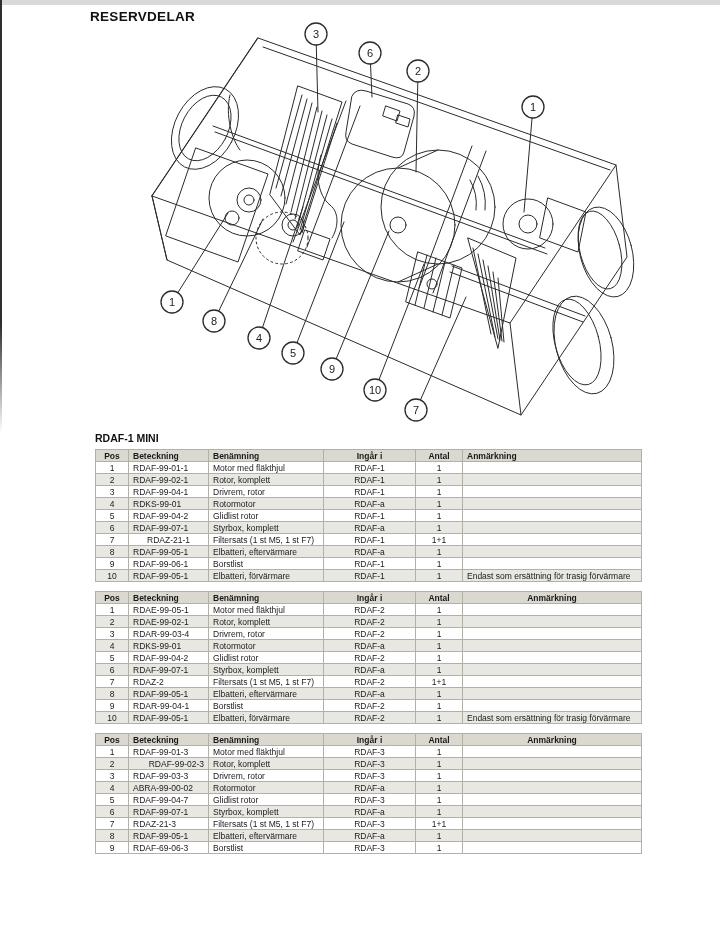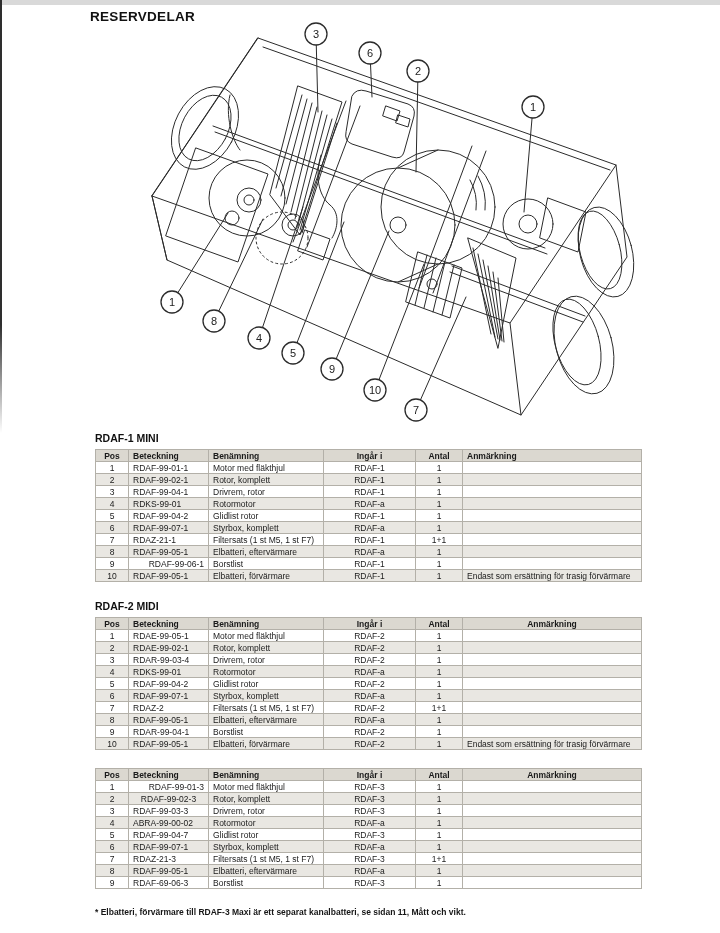--- a/index.html
+++ b/index.html
@@ -13,21 +13,21 @@
   .page{position:relative;width:720px;height:933px;background:#fff;overflow:hidden;}
   .top-strip{position:absolute;top:0;left:0;width:720px;height:5px;background:#d9d9d9;}
   .left-edge{position:absolute;top:0;left:0;width:2px;height:433px;
     background:linear-gradient(#2e2e2e 75%,rgba(60,60,60,0));}
   .title{position:absolute;top:9px;left:90px;margin:0;font-size:13.5px;font-weight:bold;
     color:#111;letter-spacing:.3px;}
   #diagram{position:absolute;top:0;left:0;}
   .caption{position:absolute;left:95px;top:400px;font-style:italic;font-size:8px;
     line-height:11px;color:#3c3c3c;}
   #tables{position:absolute;left:95px;top:432px;width:546px;}
-  .section{margin-bottom:18px;}
+  .section{margin-bottom:9px;}
   .section-title{font-weight:bold;font-size:10.5px;color:#111;margin:0 0 5px 0;}
   table.parts-table{border-collapse:collapse;width:546px;table-layout:fixed;
     font-size:8.5px;color:var(--ink);}
   .parts-table th,.parts-table td{border:1px solid var(--border);height:12px;
     padding:0 4px;overflow:hidden;white-space:nowrap;box-sizing:border-box;}
   .parts-table th{background:var(--header-bg);font-weight:bold;}
   .parts-table tbody tr:nth-child(even) td{background:var(--row-alt);}
   .footnote{margin-top:6px;font-size:8.5px;font-weight:bold;color:#161616;}
   svg line,svg path,svg circle,svg ellipse,svg polygon,svg rect{vector-effect:non-scaling-stroke;}
 </style>
@@ -263,152 +263,47 @@
               <tr>
                 <td style="text-align: center;">6</td>
                 <td style="text-align: left;">RDAF-99-07-1</td>
                 <td style="text-align: left;">Styrbox, komplett</td>
                 <td style="text-align: center;">RDAF-a</td>
                 <td style="text-align: center;">1</td>
                 <td style="text-align: left;"></td>
               </tr>
               <tr>
                 <td style="text-align: center;">7</td>
-                <td style="text-align: left;">RDAZ-21-1</td>
+                <td style="text-align: center;">RDAZ-21-1</td>
                 <td style="text-align: left;">Filtersats (1 st M5, 1 st F7)</td>
                 <td style="text-align: center;">RDAF-1</td>
                 <td style="text-align: center;">1+1</td>
                 <td style="text-align: left;"></td>
               </tr>
               <tr>
                 <td style="text-align: center;">8</td>
                 <td style="text-align: left;">RDAF-99-05-1</td>
                 <td style="text-align: left;">Elbatteri, eftervärmare</td>
                 <td style="text-align: center;">RDAF-a</td>
                 <td style="text-align: center;">1</td>
                 <td style="text-align: left;"></td>
               </tr>
               <tr>
                 <td style="text-align: center;">9</td>
-                <td style="text-align: right;">RDAF-99-06-1</td>
+                <td style="text-align: left;">RDAF-99-06-1</td>
                 <td style="text-align: left;">Borstlist</td>
                 <td style="text-align: center;">RDAF-1</td>
                 <td style="text-align: center;">1</td>
                 <td style="text-align: left;"></td>
               </tr>
               <tr>
                 <td style="text-align: center;">10</td>
                 <td style="text-align: left;">RDAF-99-05-1</td>
                 <td style="text-align: left;">Elbatteri, förvärmare</td>
                 <td style="text-align: center;">RDAF-1</td>
-                <td style="text-align: center;">1</td>
-                <td style="text-align: left;">Endast som ersättning för trasig förvärmare</td>
-              </tr>
-            </tbody>
-          </table>
-        </div>
-        <div class="section">
-          <div class="section-title">RDAF-2 MIDI</div>
-          <table class="parts-table">
-            <colgroup>
-              <col style="width: 33px;">
-              <col style="width: 80px;">
-              <col style="width: 115px;">
-              <col style="width: 92px;">
-              <col style="width: 47px;">
-              <col style="width: 179px;">
-            </colgroup>
-            <thead>
-              <tr>
-                <th style="text-align: center;">Pos</th>
-                <th style="text-align: left;">Beteckning</th>
-                <th style="text-align: left;">Benämning</th>
-                <th style="text-align: center;">Ingår i</th>
-                <th style="text-align: center;">Antal</th>
-                <th style="text-align: center;">Anmärkning</th>
-              </tr>
-            </thead>
-            <tbody>
-              <tr>
-                <td style="text-align: center;">1</td>
-                <td style="text-align: left;">RDAE-99-05-1</td>
-                <td style="text-align: left;">Motor med fläkthjul</td>
-                <td style="text-align: center;">RDAF-2</td>
-                <td style="text-align: center;">1</td>
-                <td style="text-align: left;"></td>
-              </tr>
-              <tr>
-                <td style="text-align: center;">2</td>
-                <td style="text-align: left;">RDAE-99-02-1</td>
-                <td style="text-align: left;">Rotor, komplett</td>
-                <td style="text-align: center;">RDAF-2</td>
-                <td style="text-align: center;">1</td>
-                <td style="text-align: left;"></td>
-              </tr>
-              <tr>
-                <td style="text-align: center;">3</td>
-                <td style="text-align: left;">RDAR-99-03-4</td>
-                <td style="text-align: left;">Drivrem, rotor</td>
-                <td style="text-align: center;">RDAF-2</td>
-                <td style="text-align: center;">1</td>
-                <td style="text-align: left;"></td>
-              </tr>
-              <tr>
-                <td style="text-align: center;">4</td>
-                <td style="text-align: left;">RDKS-99-01</td>
-                <td style="text-align: left;">Rotormotor</td>
-                <td style="text-align: center;">RDAF-a</td>
-                <td style="text-align: center;">1</td>
-                <td style="text-align: left;"></td>
-              </tr>
-              <tr>
-                <td style="text-align: center;">5</td>
-                <td style="text-align: left;">RDAF-99-04-2</td>
-                <td style="text-align: left;">Glidlist rotor</td>
-                <td style="text-align: center;">RDAF-2</td>
-                <td style="text-align: center;">1</td>
-                <td style="text-align: left;"></td>
-              </tr>
-              <tr>
-                <td style="text-align: center;">6</td>
-                <td style="text-align: left;">RDAF-99-07-1</td>
-                <td style="text-align: left;">Styrbox, komplett</td>
-                <td style="text-align: center;">RDAF-a</td>
-                <td style="text-align: center;">1</td>
-                <td style="text-align: left;"></td>
-              </tr>
-              <tr>
-                <td style="text-align: center;">7</td>
-                <td style="text-align: left;">RDAZ-2</td>
-                <td style="text-align: left;">Filtersats (1 st M5, 1 st F7)</td>
-                <td style="text-align: center;">RDAF-2</td>
-                <td style="text-align: center;">1+1</td>
-                <td style="text-align: left;"></td>
-              </tr>
-              <tr>
-                <td style="text-align: center;">8</td>
-                <td style="text-align: left;">RDAF-99-05-1</td>
-                <td style="text-align: left;">Elbatteri, eftervärmare</td>
-                <td style="text-align: center;">RDAF-a</td>
-                <td style="text-align: center;">1</td>
-                <td style="text-align: left;"></td>
-              </tr>
-              <tr>
-                <td style="text-align: center;">9</td>
-                <td style="text-align: left;">RDAR-99-04-1</td>
-                <td style="text-align: left;">Borstlist</td>
-                <td style="text-align: center;">RDAF-2</td>
-                <td style="text-align: center;">1</td>
-                <td style="text-align: left;"></td>
-              </tr>
-              <tr>
-                <td style="text-align: center;">10</td>
-                <td style="text-align: left;">RDAF-99-05-1</td>
-                <td style="text-align: left;">Elbatteri, förvärmare</td>
-                <td style="text-align: center;">RDAF-2</td>
                 <td style="text-align: center;">1</td>
                 <td style="text-align: left;">Endast som ersättning för trasig förvärmare</td>
               </tr>
             </tbody>
           </table>
         </div>
         <div class="section">
           <table class="parts-table">
             <colgroup>
               <col style="width: 33px;">
@@ -424,29 +319,133 @@
                 <th style="text-align: left;">Beteckning</th>
                 <th style="text-align: left;">Benämning</th>
                 <th style="text-align: center;">Ingår i</th>
                 <th style="text-align: center;">Antal</th>
                 <th style="text-align: center;">Anmärkning</th>
               </tr>
             </thead>
             <tbody>
               <tr>
                 <td style="text-align: center;">1</td>
-                <td style="text-align: right;">RDAF-99-01-3</td>
+                <td style="text-align: left;">RDAE-99-05-1</td>
+                <td style="text-align: left;">Motor med fläkthjul</td>
+                <td style="text-align: center;">RDAF-2</td>
+                <td style="text-align: center;">1</td>
+                <td style="text-align: left;"></td>
+              </tr>
+              <tr>
+                <td style="text-align: center;">2</td>
+                <td style="text-align: left;">RDAE-99-02-1</td>
+                <td style="text-align: left;">Rotor, komplett</td>
+                <td style="text-align: center;">RDAF-2</td>
+                <td style="text-align: center;">1</td>
+                <td style="text-align: left;"></td>
+              </tr>
+              <tr>
+                <td style="text-align: center;">3</td>
+                <td style="text-align: left;">RDAR-99-03-4</td>
+                <td style="text-align: left;">Drivrem, rotor</td>
+                <td style="text-align: center;">RDAF-2</td>
+                <td style="text-align: center;">1</td>
+                <td style="text-align: left;"></td>
+              </tr>
+              <tr>
+                <td style="text-align: center;">4</td>
+                <td style="text-align: left;">RDKS-99-01</td>
+                <td style="text-align: left;">Rotormotor</td>
+                <td style="text-align: center;">RDAF-a</td>
+                <td style="text-align: center;">1</td>
+                <td style="text-align: left;"></td>
+              </tr>
+              <tr>
+                <td style="text-align: center;">5</td>
+                <td style="text-align: left;">RDAF-99-04-2</td>
+                <td style="text-align: left;">Glidlist rotor</td>
+                <td style="text-align: center;">RDAF-2</td>
+                <td style="text-align: center;">1</td>
+                <td style="text-align: left;"></td>
+              </tr>
+              <tr>
+                <td style="text-align: center;">6</td>
+                <td style="text-align: left;">RDAF-99-07-1</td>
+                <td style="text-align: left;">Styrbox, komplett</td>
+                <td style="text-align: center;">RDAF-a</td>
+                <td style="text-align: center;">1</td>
+                <td style="text-align: left;"></td>
+              </tr>
+              <tr>
+                <td style="text-align: center;">7</td>
+                <td style="text-align: left;">RDAZ-2</td>
+                <td style="text-align: left;">Filtersats (1 st M5, 1 st F7)</td>
+                <td style="text-align: center;">RDAF-2</td>
+                <td style="text-align: center;">1+1</td>
+                <td style="text-align: left;"></td>
+              </tr>
+              <tr>
+                <td style="text-align: center;">8</td>
+                <td style="text-align: left;">RDAF-99-05-1</td>
+                <td style="text-align: left;">Elbatteri, eftervärmare</td>
+                <td style="text-align: center;">RDAF-a</td>
+                <td style="text-align: center;">1</td>
+                <td style="text-align: left;"></td>
+              </tr>
+              <tr>
+                <td style="text-align: center;">9</td>
+                <td style="text-align: left;">RDAR-99-04-1</td>
+                <td style="text-align: left;">Borstlist</td>
+                <td style="text-align: center;">RDAF-2</td>
+                <td style="text-align: center;">1</td>
+                <td style="text-align: left;"></td>
+              </tr>
+              <tr>
+                <td style="text-align: center;">10</td>
+                <td style="text-align: left;">RDAF-99-05-1</td>
+                <td style="text-align: left;">Elbatteri, förvärmare</td>
+                <td style="text-align: center;">RDAF-2</td>
+                <td style="text-align: center;">1</td>
+                <td style="text-align: left;">Endast som ersättning för trasig förvärmare</td>
+              </tr>
+            </tbody>
+          </table>
+        </div>
+        <div class="section">
+          <table class="parts-table">
+            <colgroup>
+              <col style="width: 33px;">
+              <col style="width: 80px;">
+              <col style="width: 115px;">
+              <col style="width: 92px;">
+              <col style="width: 47px;">
+              <col style="width: 179px;">
+            </colgroup>
+            <thead>
+              <tr>
+                <th style="text-align: center;">Pos</th>
+                <th style="text-align: left;">Beteckning</th>
+                <th style="text-align: left;">Benämning</th>
+                <th style="text-align: center;">Ingår i</th>
+                <th style="text-align: center;">Antal</th>
+                <th style="text-align: center;">Anmärkning</th>
+              </tr>
+            </thead>
+            <tbody>
+              <tr>
+                <td style="text-align: center;">1</td>
+                <td style="text-align: left;">RDAF-99-01-3</td>
                 <td style="text-align: left;">Motor med fläkthjul</td>
                 <td style="text-align: center;">RDAF-3</td>
                 <td style="text-align: center;">1</td>
                 <td style="text-align: left;"></td>
               </tr>
               <tr>
                 <td style="text-align: center;">2</td>
-                <td style="text-align: center;">RDAF-99-02-3</td>
+                <td style="text-align: right;">RDAF-99-02-3</td>
                 <td style="text-align: left;">Rotor, komplett</td>
                 <td style="text-align: center;">RDAF-3</td>
                 <td style="text-align: center;">1</td>
                 <td style="text-align: left;"></td>
               </tr>
               <tr>
                 <td style="text-align: center;">3</td>
                 <td style="text-align: left;">RDAF-99-03-3</td>
                 <td style="text-align: left;">Drivrem, rotor</td>
                 <td style="text-align: center;">RDAF-3</td>
@@ -498,15 +497,14 @@
                 <td style="text-align: left;">RDAF-69-06-3</td>
                 <td style="text-align: left;">Borstlist</td>
                 <td style="text-align: center;">RDAF-3</td>
                 <td style="text-align: center;">1</td>
                 <td style="text-align: left;"></td>
               </tr>
             </tbody>
           </table>
         </div>
       </div>
-    <div class="footnote">* Elbatteri, förvärmare till RDAF-3 Maxi är ett separat kanalbatteri, se sidan 11, Mått och vikt.</div>
   </div>
 </div>
 
 </body></html>

